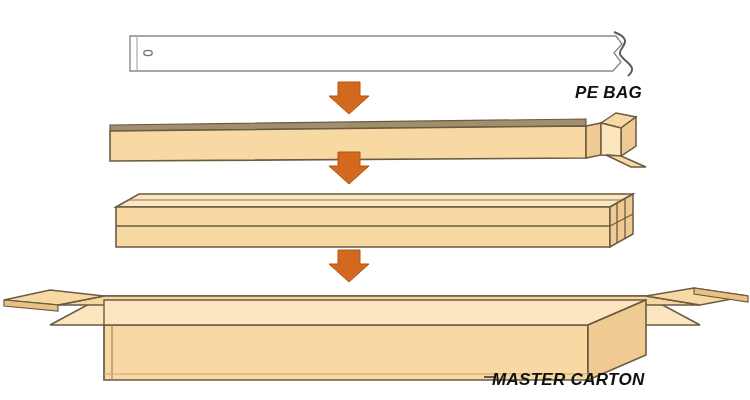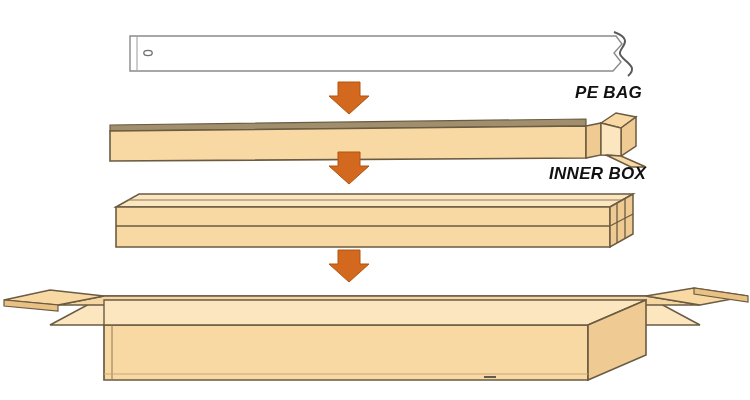--- a/index.html
+++ b/index.html
@@ -132,17 +132,17 @@
       <line x1="112" y1="325" x2="112" y2="380" stroke="#8A7859" stroke-width="1"></line>
 
       <line x1="104" y1="374" x2="588" y2="374" stroke="#C9A878" stroke-width="1"></line>
 
       <line x1="484" y1="377" x2="496" y2="377" stroke="#3b3b3b" stroke-width="1.6"></line>
     </g>
   </svg>
 
   <div class="stage-label" id="label-pe-bag">PE BAG</div>
 
-  <div class="stage-label" id="label-inner-box">INNER BOX</div>
 
 
+  <div class="stage-label" id="label-master-carton">MASTER CARTON</div>
 
 </div>
 
 </body></html>

